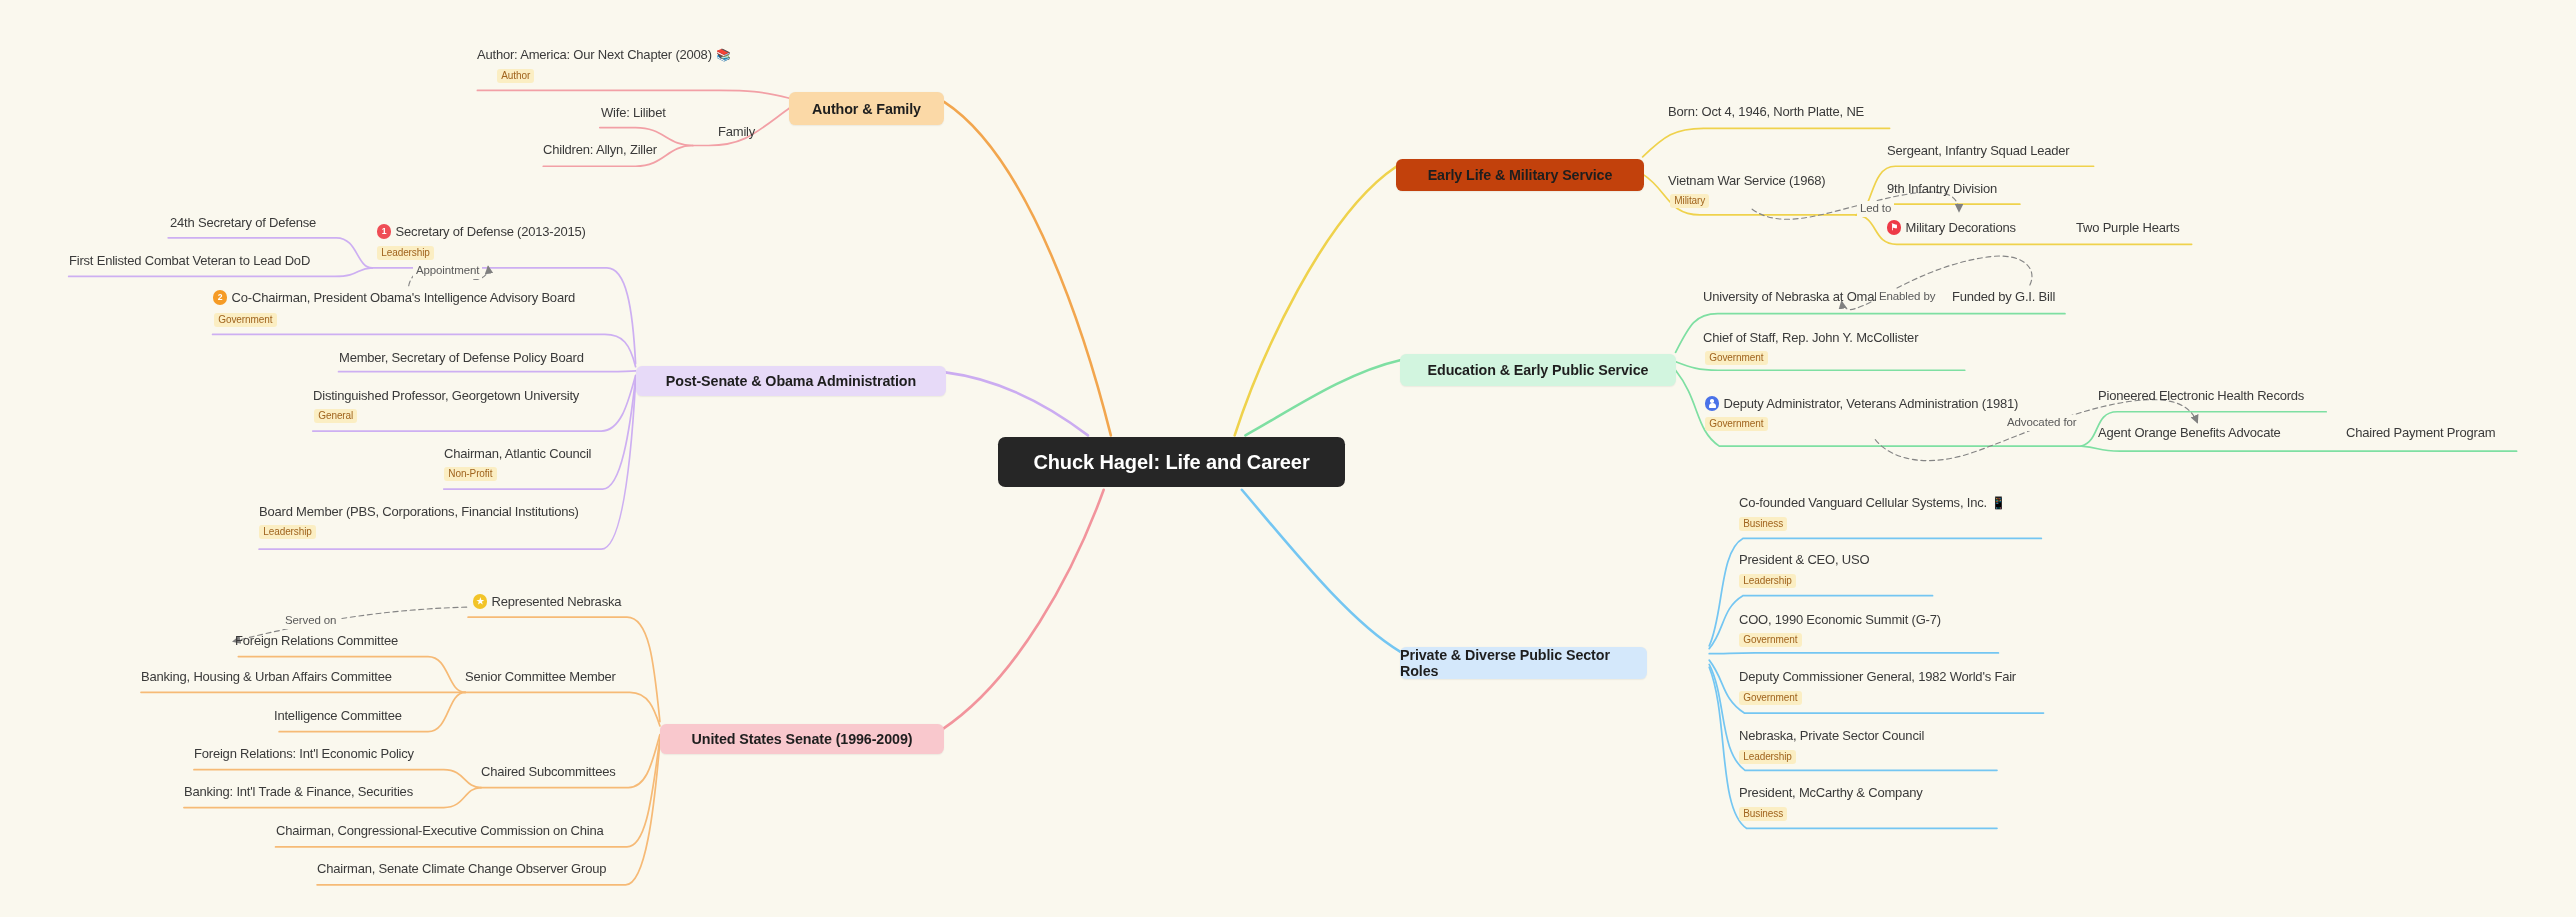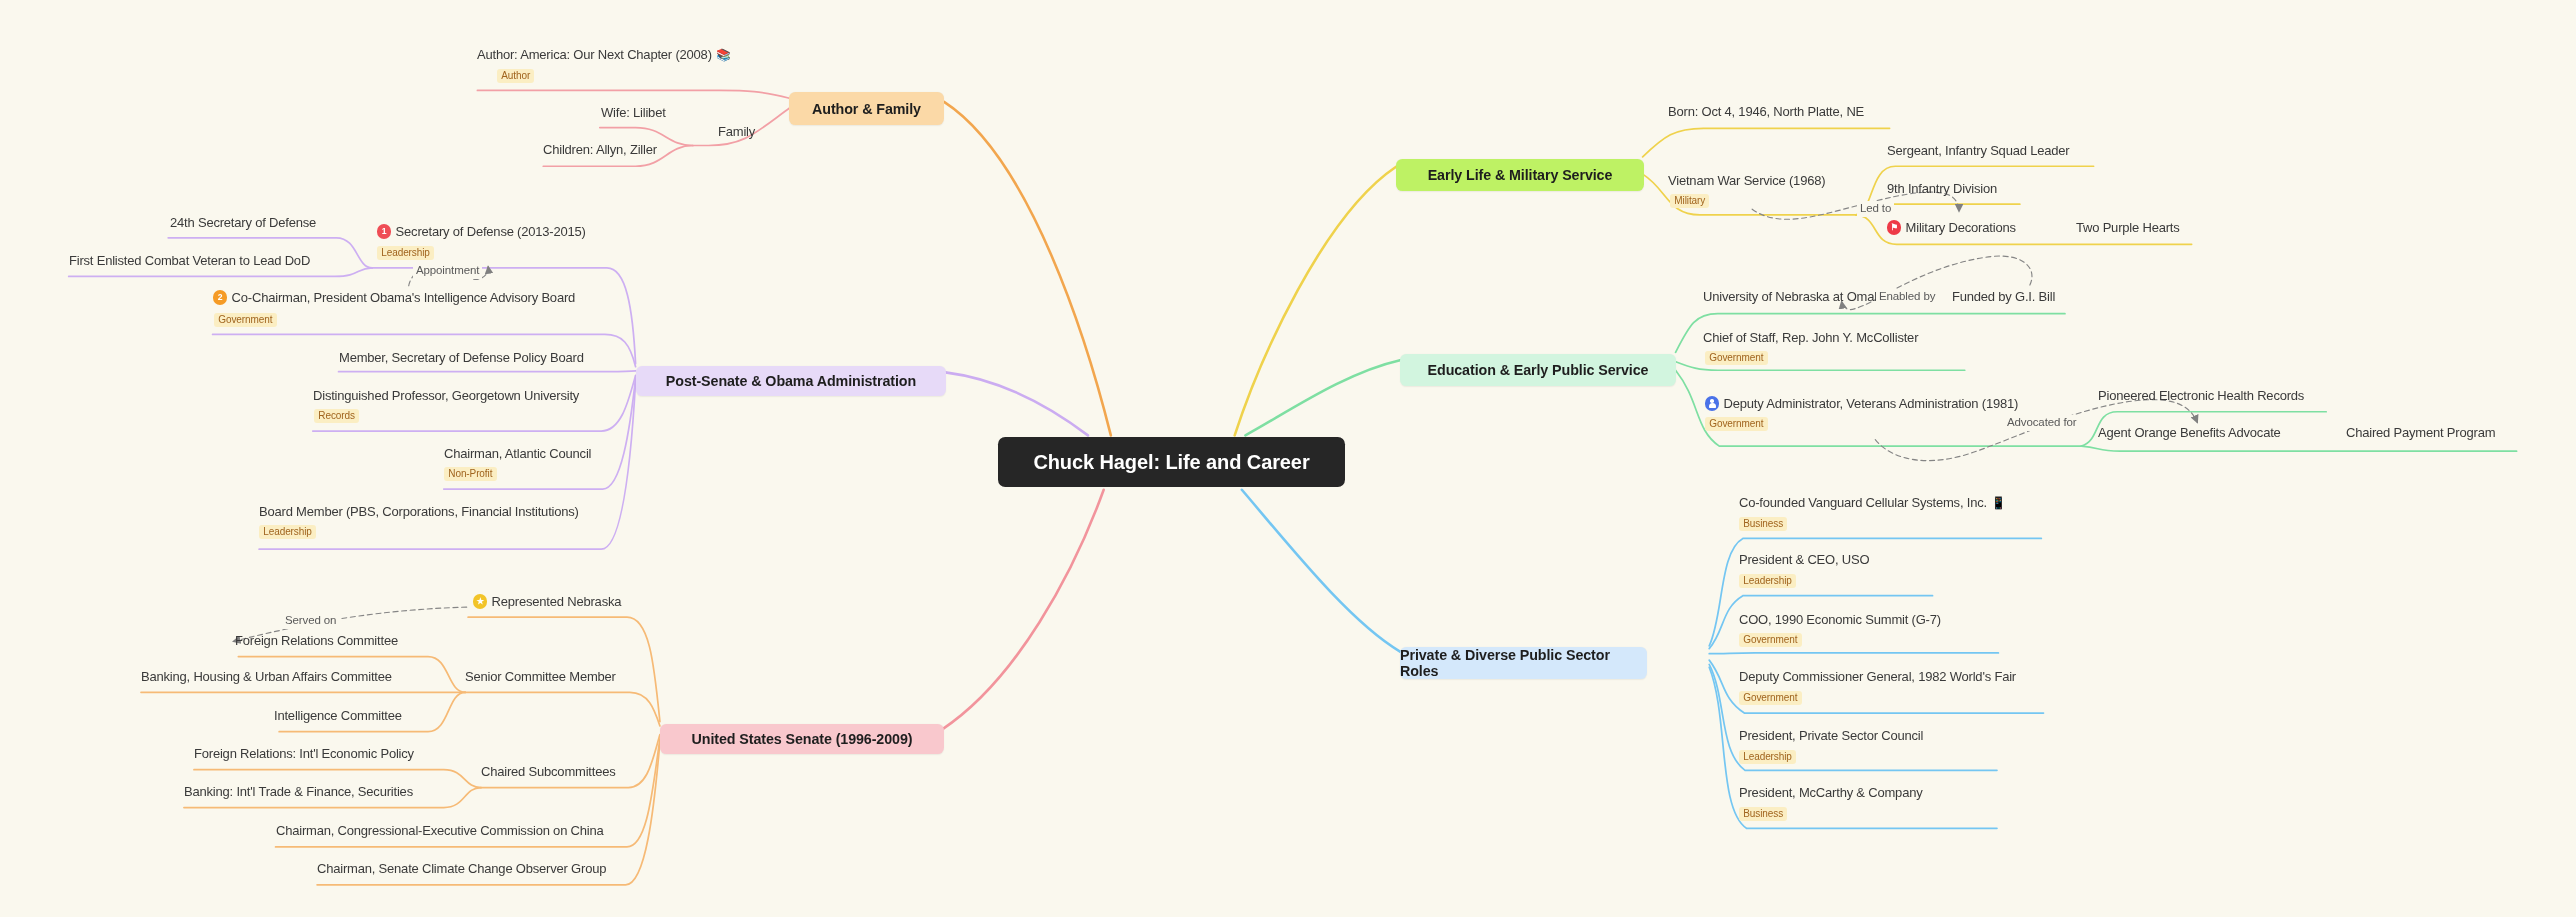--- a/index.html
+++ b/index.html
@@ -102,21 +102,21 @@
       <div class="leaf" style="left: 718px; top: 123px;">
         <span class="txt">Family</span>
       </div>
       <div class="leaf" style="left: 601px; top: 104px;">
         <span class="txt">Wife: Lilibet</span>
       </div>
       <div class="leaf" style="left: 543px; top: 141px;">
         <span class="txt">Children: Allyn, Ziller</span>
       </div>
       <div class="rel-label" style="left: 1857px; top: 201px; background: rgb(250, 248, 238);">Led to</div>
-      <div class="bnode" style="left: 1396px; top: 151px; width: 248px; height: 31.5px; background: #bef264;">Early Life &amp; Military Service</div>
+      <div class="bnode" style="left: 1396px; top: 151px; width: 248px; height: 31.5px; background: #c2410c;">Early Life &amp; Military Service</div>
       <div class="leaf" style="left: 1668px; top: 103px;">
         <span class="txt">Born: Oct 4, 1946, North Platte, NE</span>
       </div>
       <div class="leaf" style="left: 1668px; top: 172px;">
         <span class="txt">Vietnam War Service (1968)</span>
       </div>
       <div class="badge" style="left: 1670px; top: 194px; background: rgb(251, 238, 195); color: rgb(160, 100, 30);">Military</div>
       <div class="leaf" style="left: 1887px; top: 142px;">
         <span class="txt">Sergeant, Infantry Squad Leader</span>
       </div>
@@ -174,21 +174,21 @@
       <div class="badge" style="left: 1739px; top: 574px; background: rgb(251, 238, 195); color: rgb(160, 100, 30);">Leadership</div>
       <div class="leaf" style="left: 1739px; top: 611px;">
         <span class="txt">COO, 1990 Economic Summit (G-7)</span>
       </div>
       <div class="badge" style="left: 1739px; top: 633px; background: rgb(251, 238, 195); color: rgb(160, 100, 30);">Government</div>
       <div class="leaf" style="left: 1739px; top: 668px;">
         <span class="txt">Deputy Commissioner General, 1982 World's Fair</span>
       </div>
       <div class="badge" style="left: 1739px; top: 691px; background: rgb(251, 238, 195); color: rgb(160, 100, 30);">Government</div>
       <div class="leaf" style="left: 1739px; top: 727px;">
-        <span class="txt">President, Private Sector Council</span>
+        <span class="txt">Nebraska, Private Sector Council</span>
       </div>
       <div class="badge" style="left: 1739px; top: 750px; background: rgb(251, 238, 195); color: rgb(160, 100, 30);">Leadership</div>
       <div class="leaf" style="left: 1739px; top: 784px;">
         <span class="txt">President, McCarthy &amp; Company</span>
       </div>
       <div class="badge" style="left: 1739px; top: 807px; background: rgb(251, 238, 195); color: rgb(160, 100, 30);">Business</div>
       <div class="rel-label" style="left: 413px; top: 263px; background: rgb(250, 248, 238);">Appointment</div>
       <div class="bnode" style="left: 636px; top: 358px; width: 310px; height: 30px; background: rgb(231, 218, 248);">Post-Senate &amp; Obama Administration</div>
       <div class="leaf" style="left: 377px; top: 223px;">
         <span class="cicon" style="background: rgb(239, 77, 85);">1</span>
@@ -205,21 +205,21 @@
         <span class="cicon" style="background: rgb(245, 155, 37);">2</span>
         <span class="txt">Co-Chairman, President Obama's Intelligence Advisory Board</span>
       </div>
       <div class="badge" style="left: 214px; top: 313px; background: rgb(251, 238, 195); color: rgb(160, 100, 30);">Government</div>
       <div class="leaf" style="left: 339px; top: 349px;">
         <span class="txt">Member, Secretary of Defense Policy Board</span>
       </div>
       <div class="leaf" style="left: 313px; top: 387px;">
         <span class="txt">Distinguished Professor, Georgetown University</span>
       </div>
-      <div class="badge" style="left: 314px; top: 409px; background: rgb(251, 238, 195); color: rgb(160, 100, 30);">Records</div>
+      <div class="badge" style="left: 314px; top: 409px; background: rgb(251, 238, 195); color: rgb(160, 100, 30);">General</div>
       <div class="leaf" style="left: 444px; top: 445px;">
         <span class="txt">Chairman, Atlantic Council</span>
       </div>
       <div class="badge" style="left: 444px; top: 467px; background: rgb(251, 238, 195); color: rgb(160, 100, 30);">Non-Profit</div>
       <div class="leaf" style="left: 259px; top: 503px;">
         <span class="txt">Board Member (PBS, Corporations, Financial Institutions)</span>
       </div>
       <div class="badge" style="left: 259px; top: 525px; background: rgb(251, 238, 195); color: rgb(160, 100, 30);">Leadership</div>
       <div class="rel-label" style="left: 282px; top: 613px; background: rgb(250, 248, 238);">Served on</div>
       <div class="bnode" style="left: 660px; top: 716px; width: 284px; height: 30px; background: rgb(249, 200, 205);">United States Senate (1996-2009)</div>

